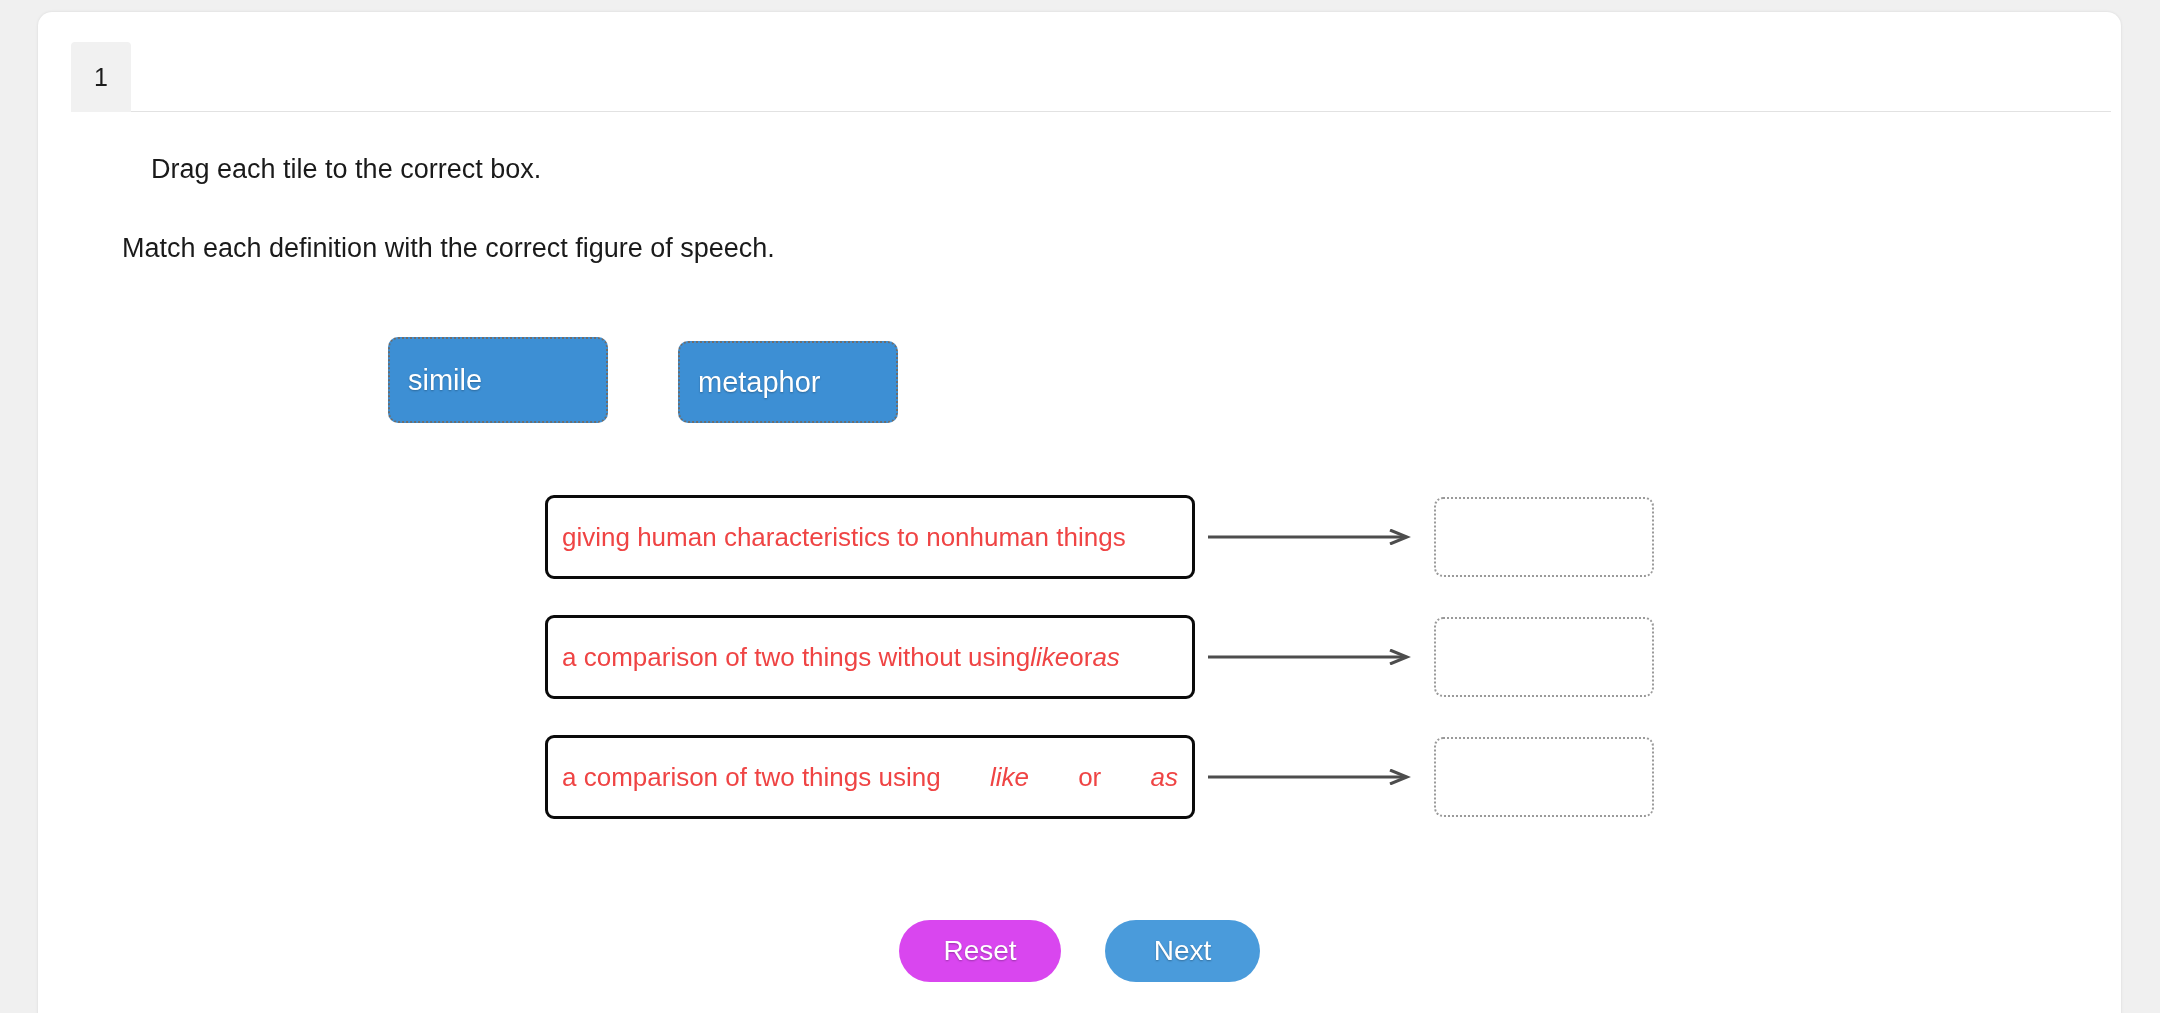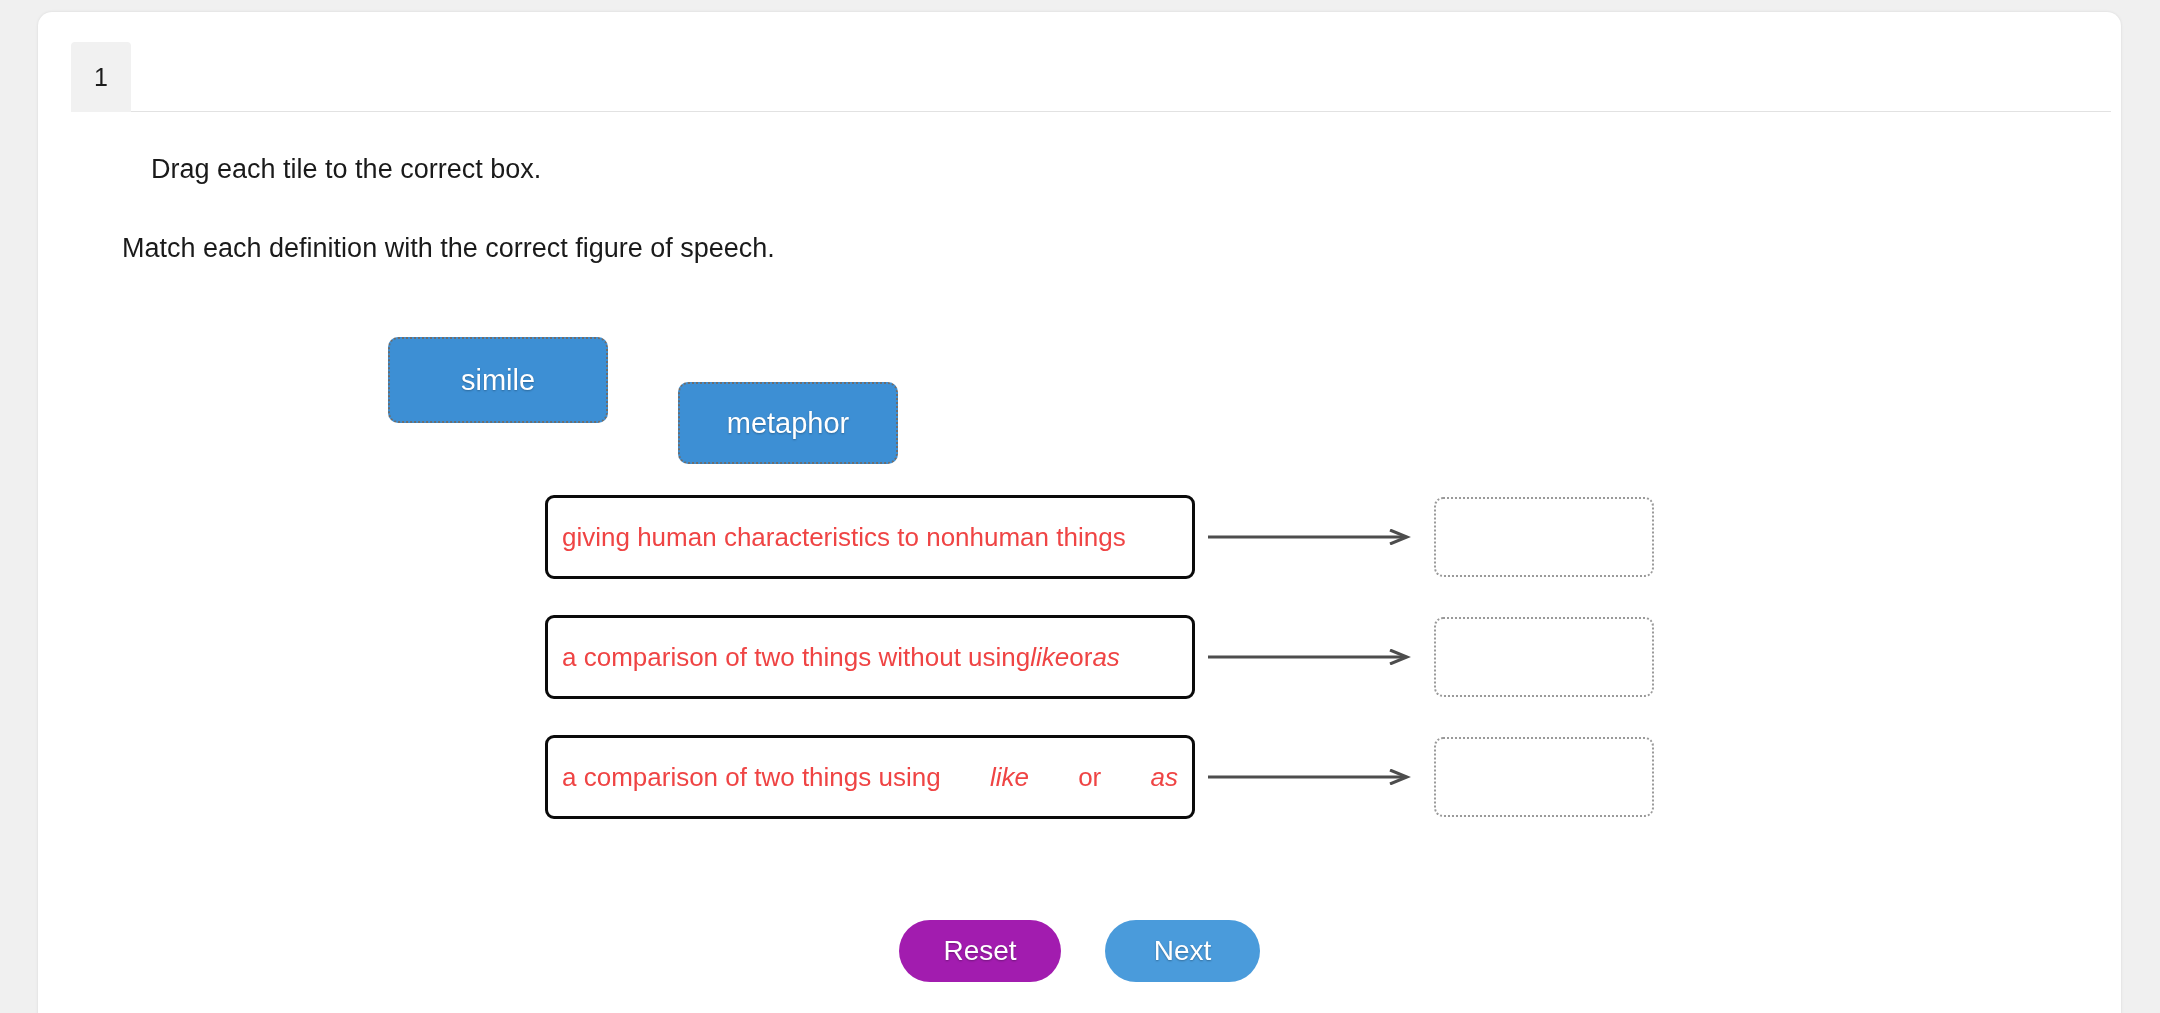--- a/index.html
+++ b/index.html
@@ -84,30 +84,29 @@
   }
   .tile {
     position: absolute;
     top: 0;
     height: 86px;
     background: #3d8fd4;
     border: 2px dotted #6d6d6d;
     border-radius: 10px;
     display: flex;
     align-items: center;
-    justify-content: center;
     color: #ffffff;
     font-size: 29px;
     text-shadow: 0 1px 2px rgba(0,0,0,0.28);
     cursor: move;
     user-select: none;
     padding: 8px 18px;
   }
   #tile-simile        { left: 350px;  width: 220px; }
-  #tile-metaphor      { left: 640px;  width: 220px; top: 4px;  height: 82px; margin-top: 41px; }
+  #tile-metaphor      { left: 640px;  width: 220px; top: 4px;  height: 82px; }
   #tile-personification { left: 933px; width: 220px; top: 5px; height: 80px; }
 
   
   #match-area {
     position: absolute;
     left: 0;
     top: 483px;
     width: 2083px;
     height: 340px;
   }
@@ -179,21 +178,21 @@
     border-radius: 31px;
     color: #ffffff;
     font-size: 28px;
     font-family: "Liberation Sans", sans-serif;
     text-shadow: 0 1px 2px rgba(0,0,0,0.30);
     cursor: pointer;
   }
   #reset-button {
     left: 861px;
     width: 162px;
-    background: #a21caf;
+    background: #d946ef;
   }
   #next-button {
     left: 1067px;
     width: 155px;
     background: #4a9bdb;
   }
 </style>
 </head>
 <body>
 

